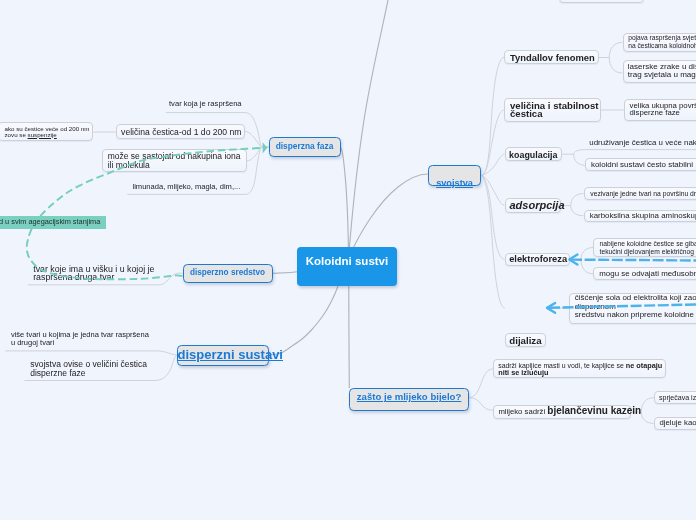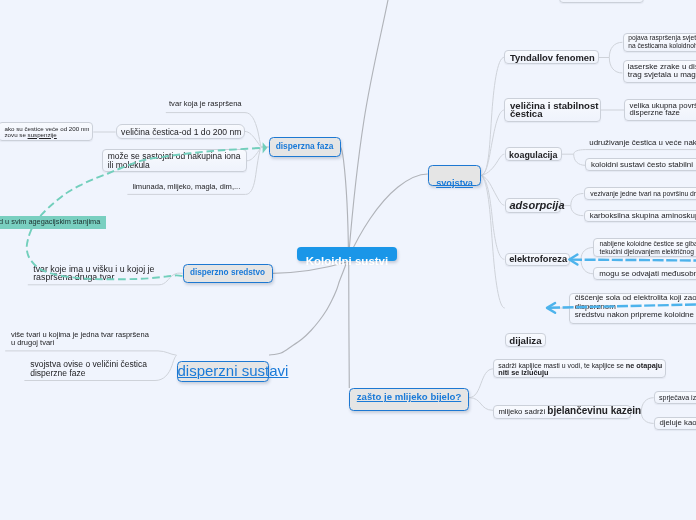--- a/index.html
+++ b/index.html
@@ -62,28 +62,28 @@
   <path d="M569.8,259.6 L581,259.6" fill="none" stroke="#ced2d9" stroke-width="1"></path>
   <path d="M581,259.6 C581,252.1 585.7,247.5 593.4,247.5" fill="none" stroke="#ced2d9" stroke-width="1"></path>
   <path d="M581,259.6 C581,268.4 585.7,273.8 593.4,273.8" fill="none" stroke="#ced2d9" stroke-width="1"></path>
   <path d="M546,308 L569.9,308" fill="none" stroke="#ced2d9" stroke-width="1"></path>
   <path d="M468.8,397.6 C482.6,397.6 479.6,368.8 493.4,368.8" fill="none" stroke="#ced2d9" stroke-width="1"></path>
   <path d="M468.8,397.6 C482.4,397.6 479.5,410.3 493.1,410.3" fill="none" stroke="#ced2d9" stroke-width="1"></path>
   <path d="M630.9,412.1 L641.3,412.1" fill="none" stroke="#ced2d9" stroke-width="1"></path>
   <path d="M641.3,412.1 C641.3,403.2 646.0,397.7 653.7,397.7" fill="none" stroke="#ced2d9" stroke-width="1"></path>
   <path d="M641.3,412.1 C641.3,419.1 646.0,423.4 653.7,423.4" fill="none" stroke="#ced2d9" stroke-width="1"></path>
 </svg>
-<div class="nd central" style="left:297px;top:247px;width:100px;height:14px;padding:6.81px 0px 0 0px;line-height:14px;font-size:11.5px;font-weight:bold;text-align:center;">Koloidni sustvi</div>
+<div class="nd central" style="left:297px;top:247px;width:100px;height:39px;padding:6.81px 0px 0 0px;line-height:14px;font-size:11.5px;font-weight:bold;text-align:center;">Koloidni sustvi</div>
 <div class="nd blue" style="left:268.5px;top:137px;width:72px;height:20px;padding:2.49px 0px 0 0px;line-height:12px;font-size:8.4px;font-weight:bold;text-align:center;">disperzna faza</div>
 <div class="nd blue" style="left:182.5px;top:263.7px;width:90px;height:19.7px;padding:2.15px 0px 0 0px;line-height:12px;font-size:8.2px;font-weight:bold;text-align:center;">disperzno sredstvo</div>
-<div class="nd blue" style="left:176.5px;top:345px;width:92px;height:20.5px;padding:3.20px 0px 0 0px;line-height:12px;font-size:15px;font-weight:normal;text-align:center;margin-top:16px;"><u>disperzni sustavi</u></div>
+<div class="nd blue" style="left:176.5px;top:345px;width:92px;height:20.5px;padding:3.20px 0px 0 0px;line-height:12px;font-size:13px;font-weight:bold;text-align:center;"><u>disperzni sustavi</u></div>
 <div class="nd blue" style="left:427.7px;top:165.1px;width:53.7px;height:20.5px;padding:11px 0px 0 0px;line-height:12px;font-size:9.2px;font-weight:bold;text-align:center;"><u>svojstva</u></div>
 <div class="nd blue" style="left:349.3px;top:387.8px;width:119.5px;height:23px;padding:2.57px 0px 0 0px;line-height:12px;font-size:9.6px;font-weight:bold;text-align:center;"><u>zašto je mlijeko bijelo?</u></div>
 <div class="nd plain" style="left:169px;top:99.36px;line-height:10px;font-size:7.6px;">tvar koja je raspršena</div>
-<div class="nd box" style="left:115.6px;top:124px;width:129px;height:15.3px;padding:1.82px 4.5px 0 4.5px;line-height:11px;font-size:8.6px;border-radius:6px;">veličina čestica-od 1 do 200 nm</div>
+<div class="nd box" style="left:115.6px;top:124px;width:129px;height:15.3px;padding:1.82px 4.5px 0 4.5px;line-height:11px;font-size:8.6px;">veličina čestica-od 1 do 200 nm</div>
 <div class="nd box" style="left:-2px;top:121.5px;width:95.3px;height:19.4px;padding:3.35px 5.5px 0 5.5px;line-height:5.8px;font-size:6.2px;">
       <span class="ln">ako su čestice veće od 200 nm</span>
       <span class="ln"><span>zovu se </span><u>suspenzije</u></span>
     </div>
 <div class="nd box" style="left:101.7px;top:149.2px;width:145.4px;height:23.3px;padding:1.80px 5px 0 5px;line-height:9.1px;font-size:8.5px;">
       <span class="ln">može se sastojati od nakupina iona</span>
       <span class="ln">ili molekula</span>
     </div>
 <div class="nd plain" style="left:132.5px;top:182.08px;line-height:10px;font-size:7.55px;">limunada, mlijeko, magla, dim,...</div>
 <div class="nd plain" style="left:33.2px;top:264.50px;line-height:8.7px;font-size:8.8px;">

